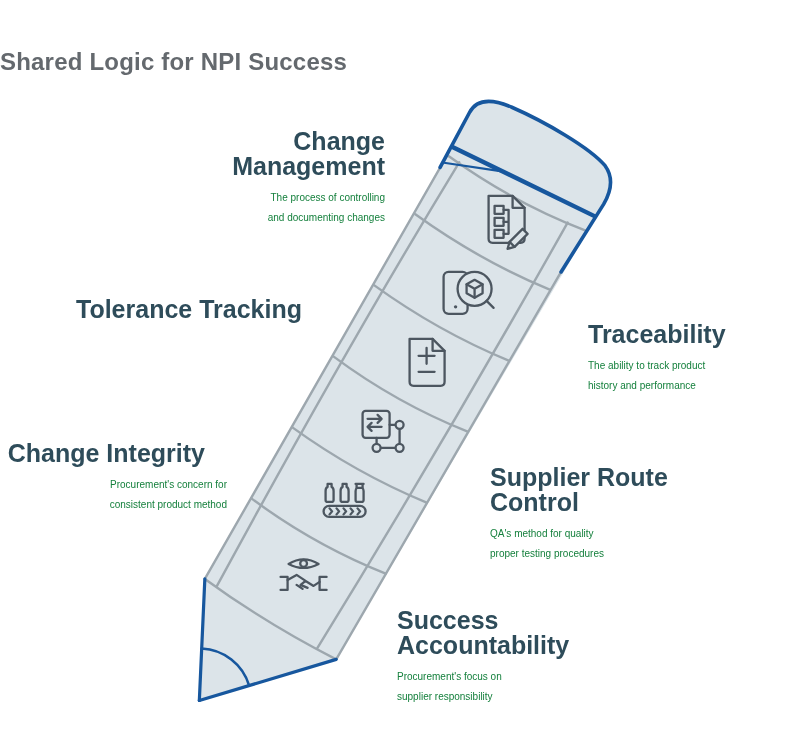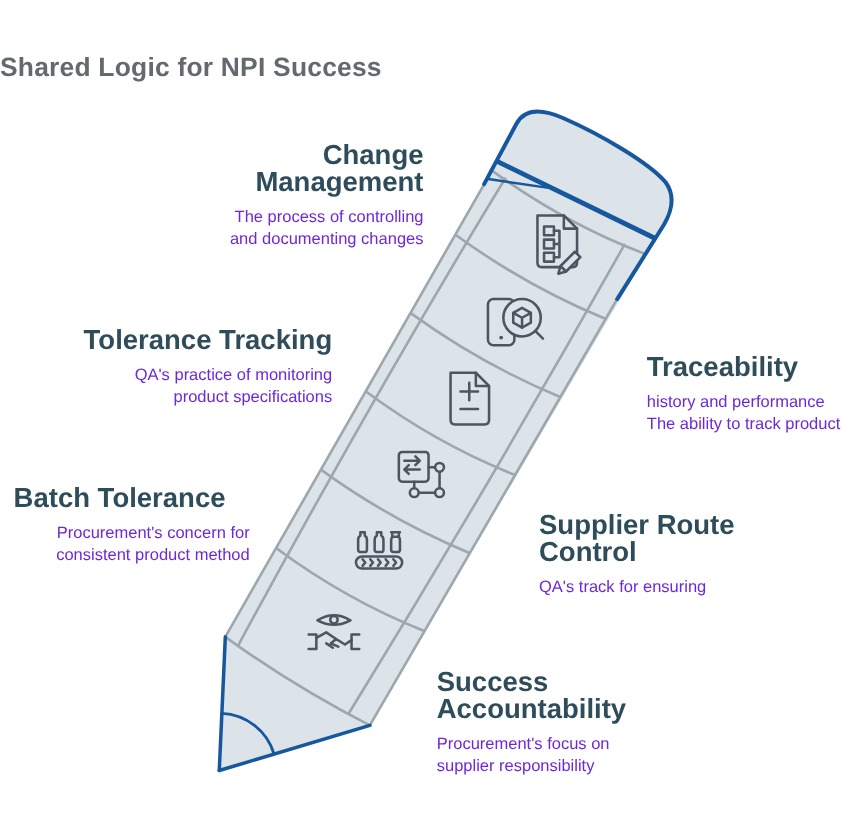--- a/index.html
+++ b/index.html
@@ -7,21 +7,21 @@
        font-family:"Liberation Sans",sans-serif;}
   .stage{position:absolute;left:0;top:0;width:787px;height:751px;}
   .title{position:absolute;top:48px;left:0;width:787px;text-align:left;
          font-size:24px;font-weight:700;color:#64696E;letter-spacing:.2px;margin:0;}
   svg.pencil{position:absolute;left:0;top:0;}
   .item{position:absolute;}
   .align-r{text-align:right;}
   .h span{display:block;font-size:25px;line-height:25px;font-weight:700;
           color:#2E4C5A;white-space:nowrap;}
   .d{margin-top:9px;}
-  .d span{display:block;font-size:15px;line-height:20px;color:#6d28d9;white-space:nowrap;}
+  .d span{display:block;font-size:10px;line-height:20px;color:#15803d;white-space:nowrap;}
   .it1{right:402px;top:129px;}
   .it2{right:485px;top:297px;}
   .it3{right:560px;top:441px;}
   .it3 .h{margin-right:22px;}
   .it4{left:588px;top:322px;}
   .it5{left:490px;top:465px;}
   .it6{left:397px;top:608px;}
   
   .lg{stroke:#9DA7AE;stroke-width:2.4;fill:none;stroke-linecap:round;}
   .lb{stroke:#17579E;fill:none;stroke-linecap:round;stroke-linejoin:round;}
@@ -134,55 +134,52 @@
       <span>The process of controlling</span>
       <span>and documenting changes</span>
     </div>
   </div>
 
   <div class="item it2 align-r">
     <div class="h">
       <span>Tolerance Tracking</span>
       <span></span>
     </div>
-    <div class="d">
-      <span>QA's practice of monitoring</span>
-      <span>product specifications</span>
-    </div>
   </div>
 
   <div class="item it3 align-r">
     <div class="h">
-      <span>Batch Tolerance</span>
+      <span>Change Integrity</span>
       <span></span>
     </div>
     <div class="d">
       <span>Procurement's concern for</span>
       <span>consistent product method</span>
     </div>
   </div>
 
   <div class="item it4">
     <div class="h">
       <span>Traceability</span>
       <span></span>
     </div>
     <div class="d">
+      <span>The ability to track product</span>
       <span>history and performance</span>
-      <span>The ability to track product</span>
     </div>
   </div>
 
   <div class="item it5">
     <div class="h">
       <span>Supplier Route</span>
       <span>Control</span>
     </div>
     <div class="d">
-      <span>QA's track for ensuring</span>
+      <span>QA's method for quality</span>
+      <span>proper testing procedures</span>
     </div>
   </div>
 
   <div class="item it6">
     <div class="h">
       <span>Success</span>
       <span>Accountability</span>
     </div>
     <div class="d">
       <span>Procurement's focus on</span>

